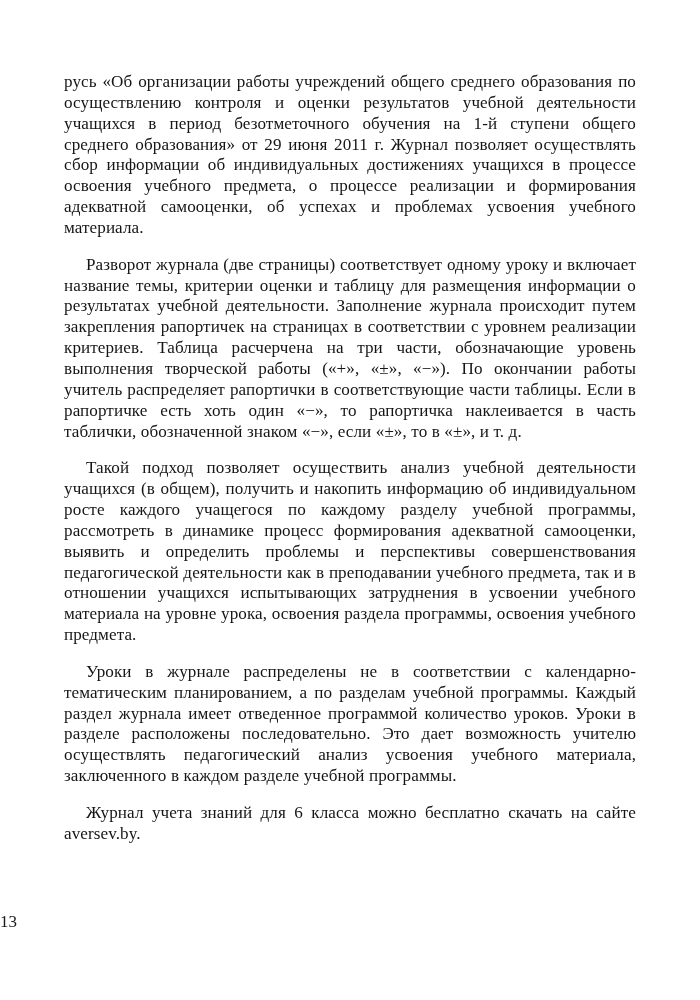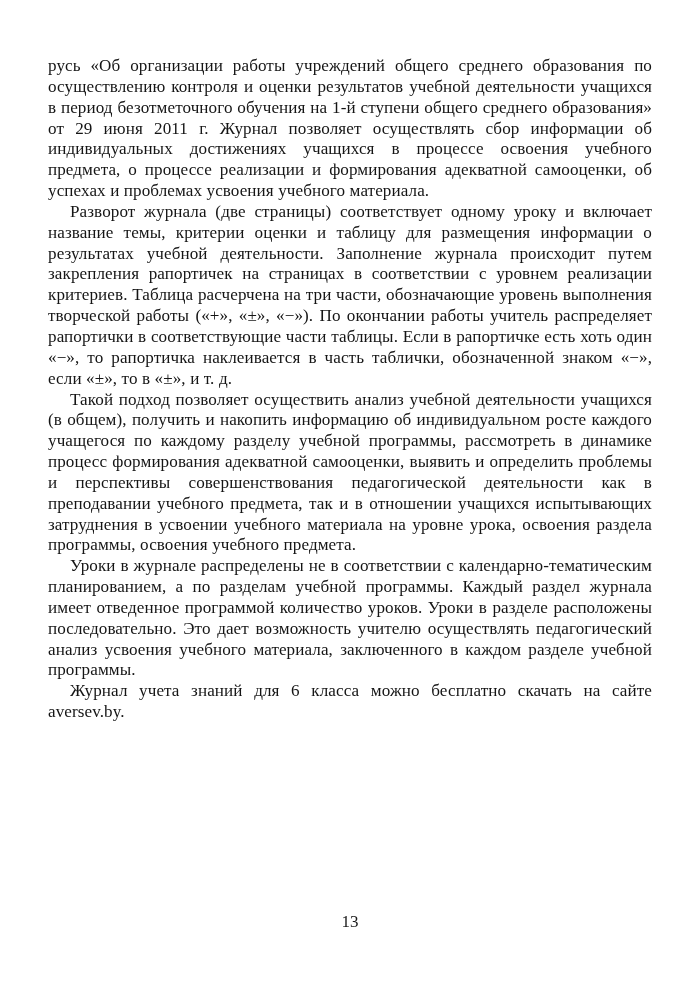--- a/index.html
+++ b/index.html
@@ -28,21 +28,21 @@
   }
 
   .text-block {
     position: absolute;
     left: 48px;
     top: 56px;
     width: 604px;
   }
 
   .para {
-    margin: 0;
+    margin: 16px;
     padding: 0;
     font-size: 17.1px;
     line-height: 20.85px;
     text-align: justify;
     text-justify: inter-word;
     color: #151515;
     letter-spacing: 0.005em;
     word-spacing: 0.005em;
     -moz-hyphens: none;
     hyphens: none;
@@ -59,21 +59,20 @@
   
   .para.cont {
     text-indent: 0;
   }
 
   .page-number {
     position: absolute;
     left: 0;
     top: 912px;
     width: 700px;
-    text-align: center;
     font-size: 17px;
     line-height: 20px;
     color: #1a1a1a;
     font-family: "Liberation Serif", "DejaVu Serif", serif;
   }
 </style>
 </head>
 <body>
 
 <div class="page">

